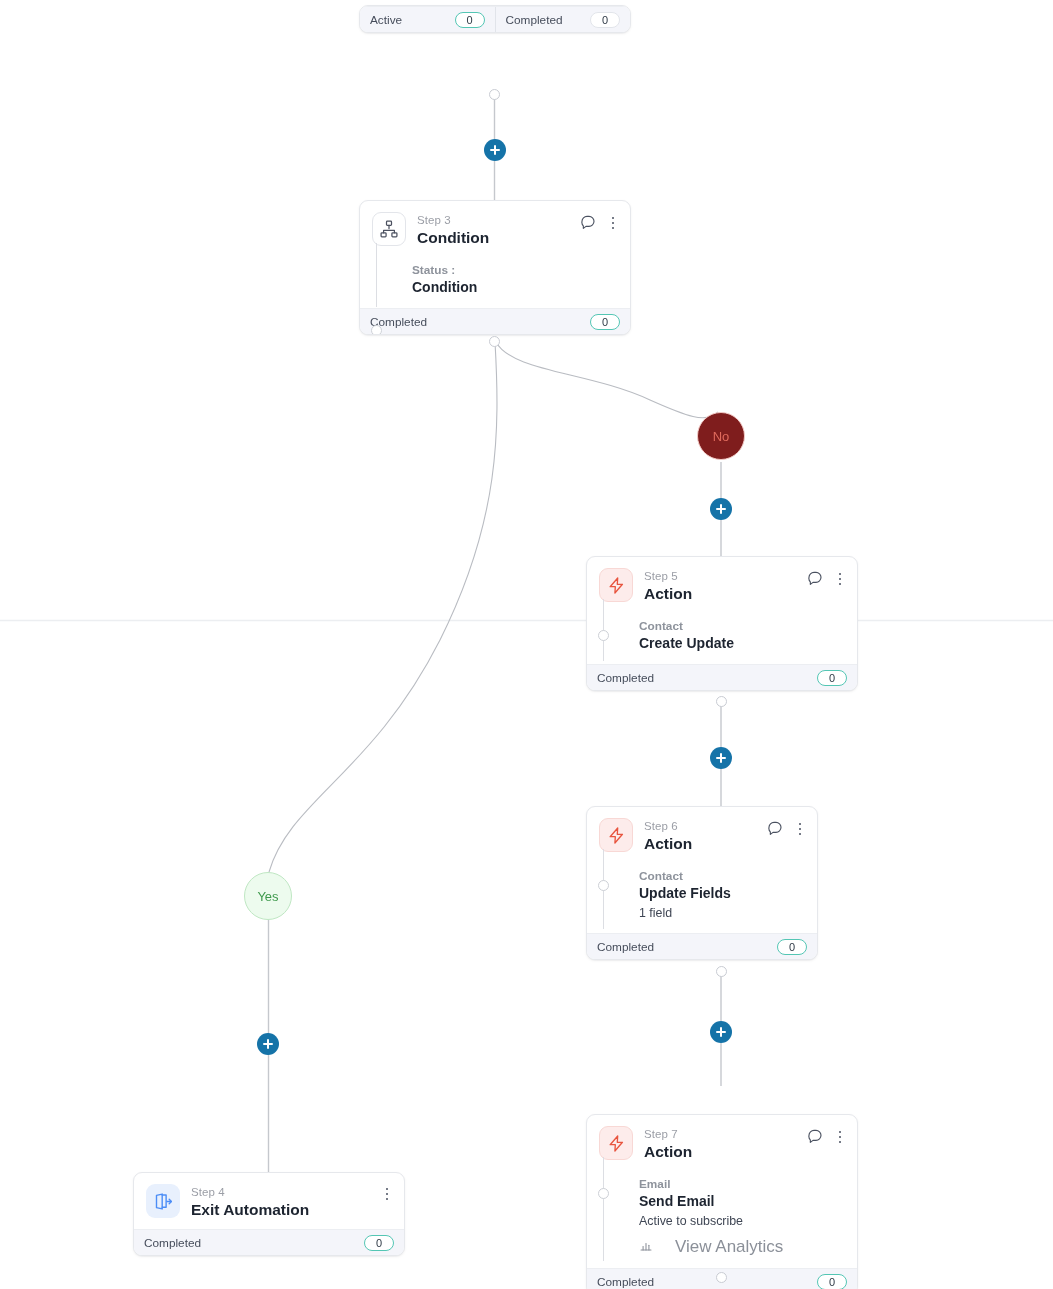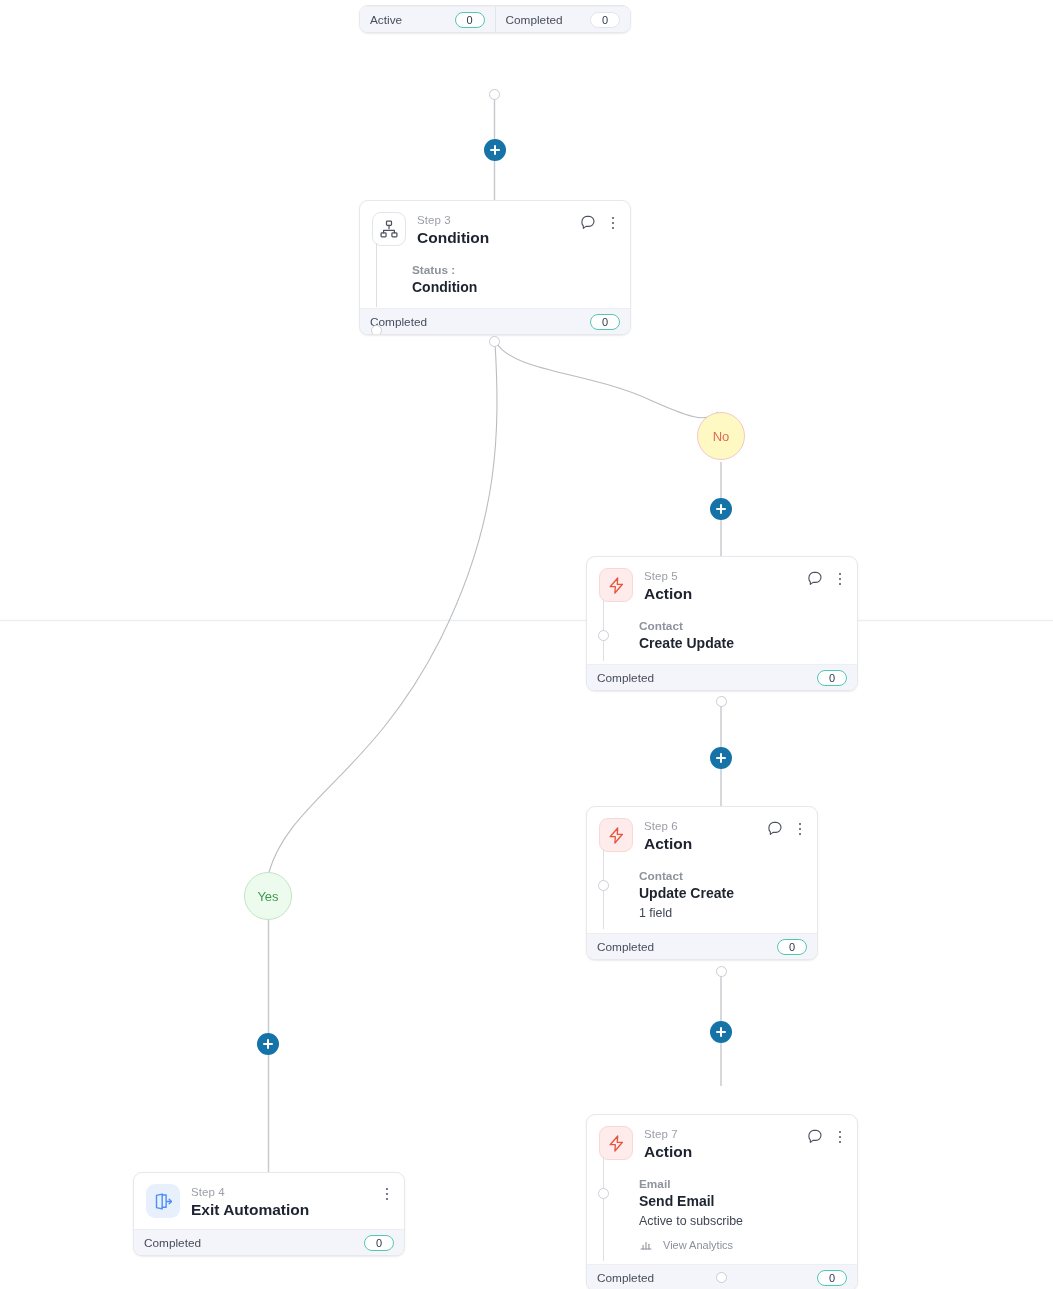--- a/index.html
+++ b/index.html
@@ -118,23 +118,23 @@
   }
   .stub-dot {
     position: absolute;
     left: 11px;
     width: 11px; height: 11px;
     border-radius: 50%;
     background: #ffffff;
     border: 1.3px solid #cdd0d6;
   }
   .analytics {
-    display: flex; align-items: center; gap: 10px;
+    display: flex; align-items: center; gap: 22px;
     margin-top: 7px;
-    font-size: 11px;
+    font-size: 17px;
     color: #8b9099;
     cursor: pointer;
   }
 
   
   .card-foot {
     display: flex;
     align-items: flex-end;
     background: #f4f5fa;
     border-top: 1px solid #eceef2;
@@ -185,21 +185,21 @@
   .branch {
     position: absolute;
     width: 48px; height: 48px;
     border-radius: 50%;
     display: flex; align-items: center; justify-content: center;
     font-size: 13px;
     z-index: 4;
     cursor: pointer;
   }
   .branch.no {
-    background: #fef9c3;
+    background: #7f1d1d;
     border: 1.4px solid #f2c9c5;
     color: #e06a5c;
     text-align: right;
   }
   .branch.yes {
     background: #edfbee;
     border: 1.4px solid #bfe7c3;
     color: #3f9a4d;
   }
 
@@ -373,21 +373,21 @@
             <i></i>
             <i></i>
           </div>
       </div>
     </div>
     <div class="card-body">
       <div class="stub" style="top:-14px; height:80px;"></div>
       <div class="stub-dot" style="top:17px;"></div>
       <div class="detail-row">
         <span class="detail-key">Contact</span><br>
-        <span class="detail-val">Update Create</span><br>
+        <span class="detail-val">Update Fields</span><br>
         <span class="detail-sub">1 field</span>
       </div>
     </div>
     <div class="card-foot">
       <div class="foot-seg">
         <span>Completed</span>
         <span class="pill teal">0</span>
       </div>
     </div>
   </div>

